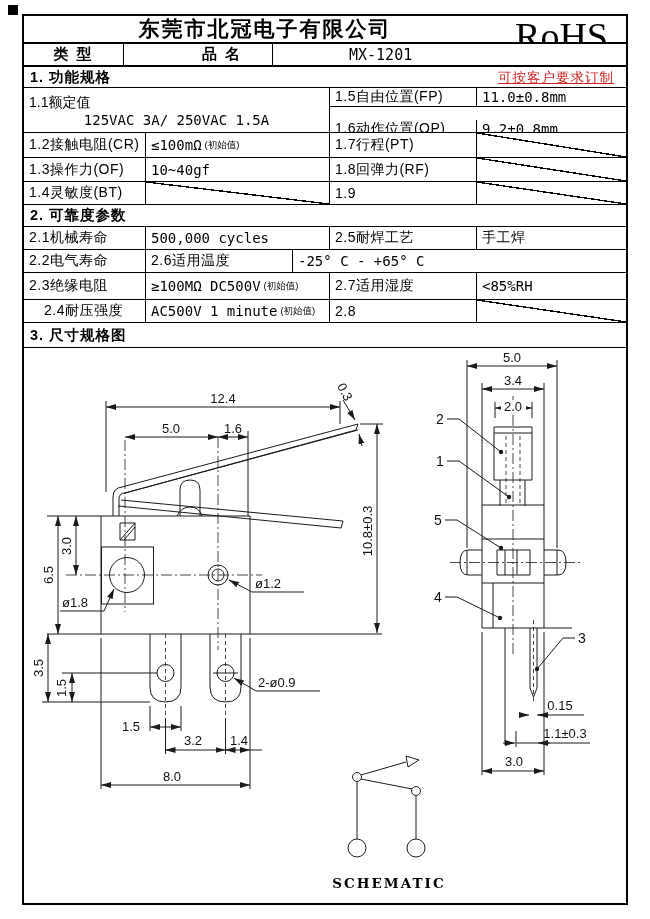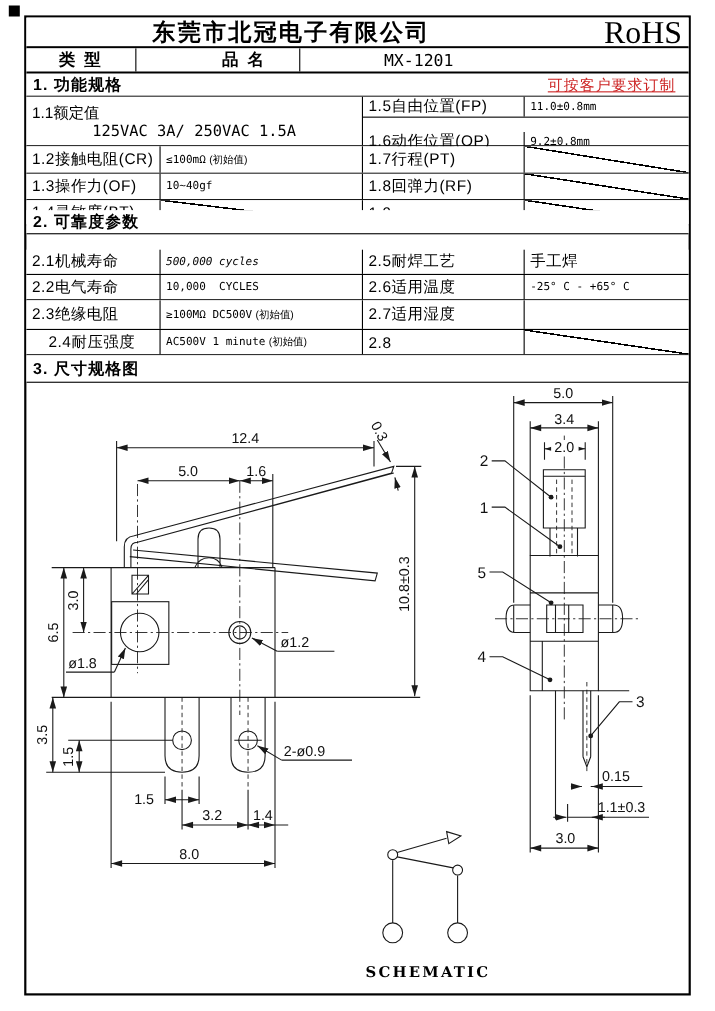--- a/index.html
+++ b/index.html
@@ -10,29 +10,29 @@
   .corner-mark{position:absolute;left:8px;top:5px;width:10px;height:10px;background:#000;}
   .frame{position:absolute;left:22px;top:14px;width:606px;height:891px;
     border:2px solid #000;box-sizing:border-box;}
   .row{position:absolute;left:0;width:602px;display:flex;box-sizing:border-box;
     border-bottom:1px solid #000;align-items:stretch;background:#fff;}
   .row.thick{border-bottom-width:2px;}
   .cell{box-sizing:border-box;border-right:1px solid #000;display:flex;
     align-items:center;padding:0 5px;overflow:hidden;white-space:nowrap;}
   .cell.last{border-right:none;}
   .lab{font-size:14px;letter-spacing:0.5px;}
-  .val{font-family:"DejaVu Sans Mono","Liberation Mono",monospace;font-size:10px;white-space:pre;}
+  .val{font-family:"DejaVu Sans Mono","Liberation Mono",monospace;font-size:14px;white-space:pre;}
   .note{font-size:9.5px;margin-left:3px;white-space:nowrap;}
   .sec{font-size:14.5px;font-weight:600;letter-spacing:1px;padding-left:6px;}
   .diag{background:linear-gradient(to right top,transparent calc(50% - 0.7px),
     #000 calc(50% - 0.7px),#000 calc(50% + 0.7px),transparent calc(50% + 0.7px));}
   .company{flex:1;display:flex;align-items:center;justify-content:center;
     font-size:21px;font-weight:700;letter-spacing:2px;padding-right:120px;box-sizing:border-box;}
-  .rohs{position:absolute;right:6px;top:-2px;font-family:"Liberation Serif","DejaVu Serif",serif;
-    font-size:29px;font-weight:500;}
+  .rohs{position:absolute;right:18px;top:-2px;font-family:"Liberation Serif","DejaVu Serif",serif;
+    font-size:38px;font-weight:500;}
   .hlab{font-size:15px;font-weight:700;justify-content:center;letter-spacing:2px;}
   .hval{font-size:15px;font-weight:700;padding-left:20px;letter-spacing:1px;}
   .hmono{font-family:"DejaVu Sans Mono","Liberation Mono",monospace;font-size:15px;
     font-weight:400;padding-left:28px;}
   .rednote{position:absolute;right:12px;top:2px;font-size:13.5px;
     text-decoration:underline;letter-spacing:1px;}
   .ratedcell{flex-direction:column;align-items:stretch;justify-content:center;padding:0;}
   .rated-l1{font-size:14px;padding:1px 0 0 5px;}
   .rated-l2{font-family:"DejaVu Sans Mono","Liberation Mono",monospace;font-size:14px;
     text-align:center;white-space:pre;}
@@ -104,45 +104,45 @@
     <div class="cell diag last" style="width:149px;"></div>
   </div>
 
   <div class="row" style="top:166px;height:23px;">
     <div class="cell lab" style="width:122px;">1.4灵敏度(BT)</div>
     <div class="cell diag" style="width:184px;"></div>
     <div class="cell lab" style="width:147px;">1.9</div>
     <div class="cell diag last" style="width:149px;"></div>
   </div>
 
-  <div class="row" style="top:175px;height:22px;justify-content:flex-end;">
+  <div class="row" style="top:189px;height:22px;justify-content:flex-end;">
     <div class="cell sec last" style="width:602px;">2. 可靠度参数</div>
   </div>
 
   <div class="row" style="top:211px;height:23px;">
     <div class="cell lab" style="width:122px;">2.1机械寿命</div>
-    <div class="cell val" style="width:184px;font-style:italic;">500,000 cycles</div>
+    <div class="cell val" style="width:184px;">500,000 cycles</div>
     <div class="cell lab" style="width:147px;">2.5耐焊工艺</div>
     <div class="cell lab last" style="width:149px;">手工焊</div>
   </div>
 
   <div class="row" style="top:234px;height:23px;">
     <div class="cell lab" style="width:122px;">2.2电气寿命</div>
-    <div class="cell val" style="width:184px;">10,000  CYCLES</div>
     <div class="cell lab" style="width:147px;">2.6适用温度</div>
     <div class="cell val last" style="width:149px;">-25° C - +65° C</div>
   </div>
 
   <div class="row" style="top:257px;height:27px;">
     <div class="cell lab" style="width:122px;">2.3绝缘电阻</div>
     <div class="cell" style="width:184px;">
         <span class="val">≥100MΩ DC500V</span>
         <span class="note">(初始值)</span>
       </div>
     <div class="cell lab" style="width:147px;">2.7适用湿度</div>
+    <div class="cell val last" style="width:149px;">&lt;85%RH</div>
   </div>
 
   <div class="row" style="top:284px;height:23px;">
     <div class="cell lab" style="width:122px;padding-left:20px;">2.4耐压强度</div>
     <div class="cell" style="width:184px;">
         <span class="val">AC500V 1 minute</span>
         <span class="note">(初始值)</span>
       </div>
     <div class="cell lab" style="width:147px;">2.8</div>
     <div class="cell diag last" style="width:149px;"></div>

